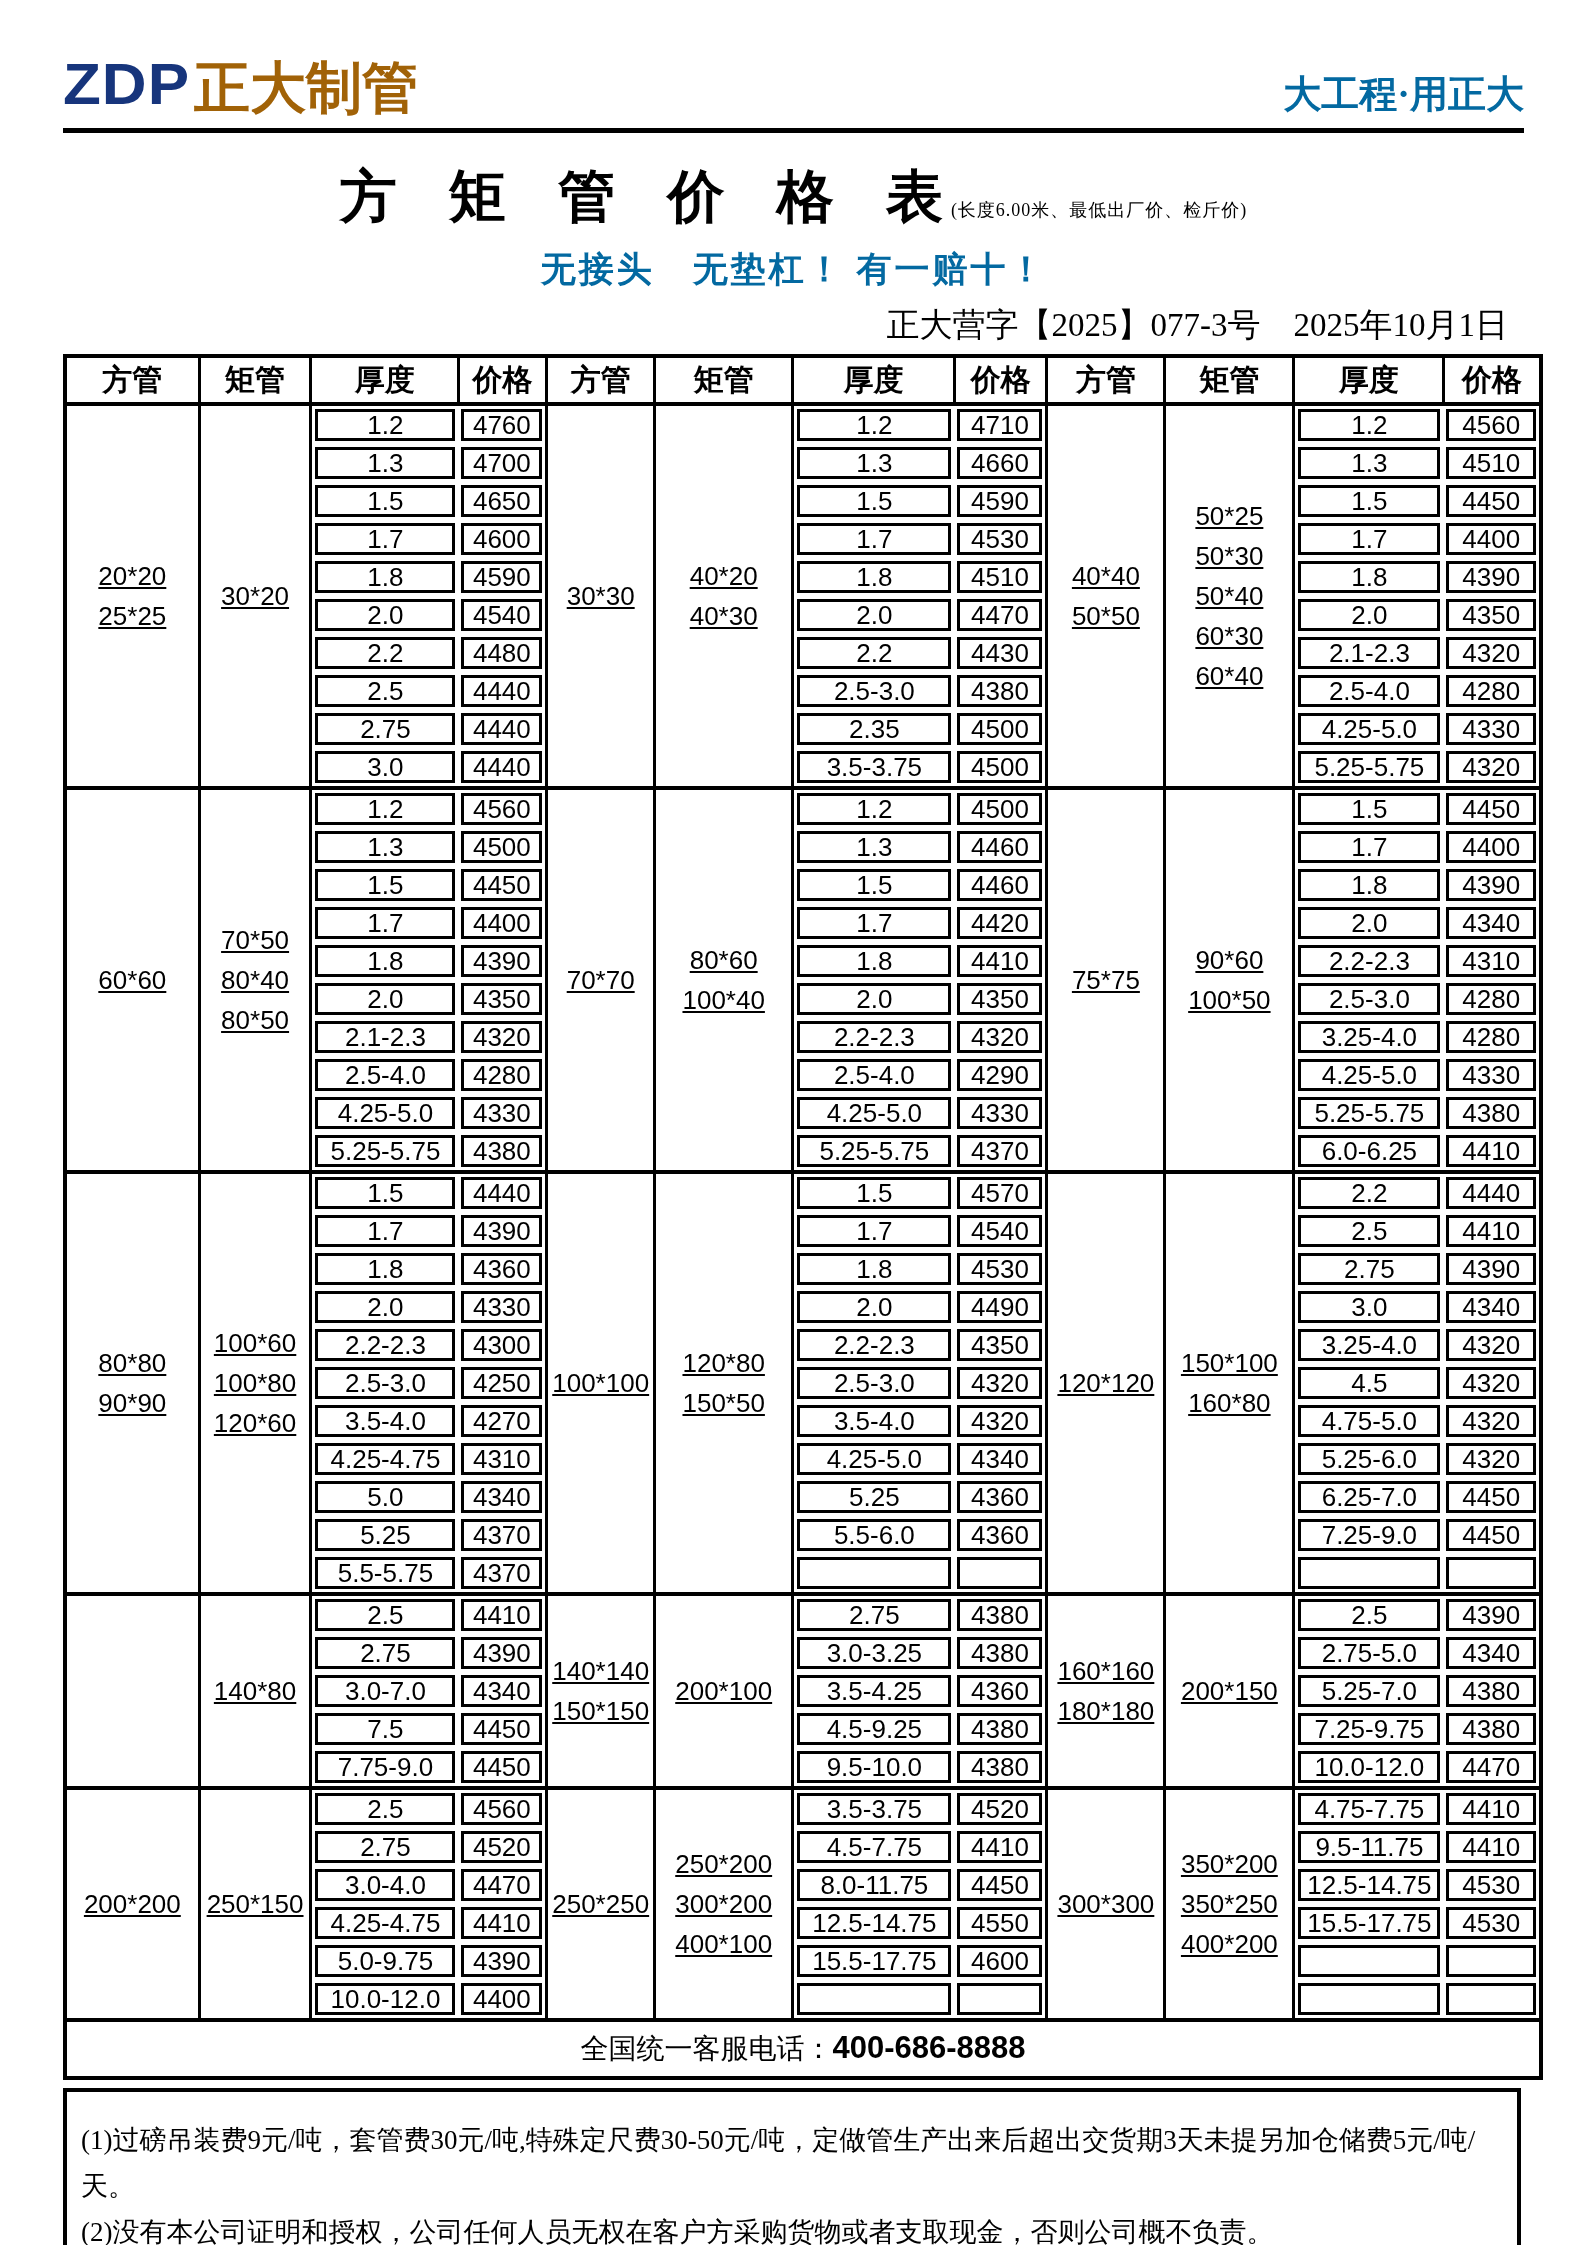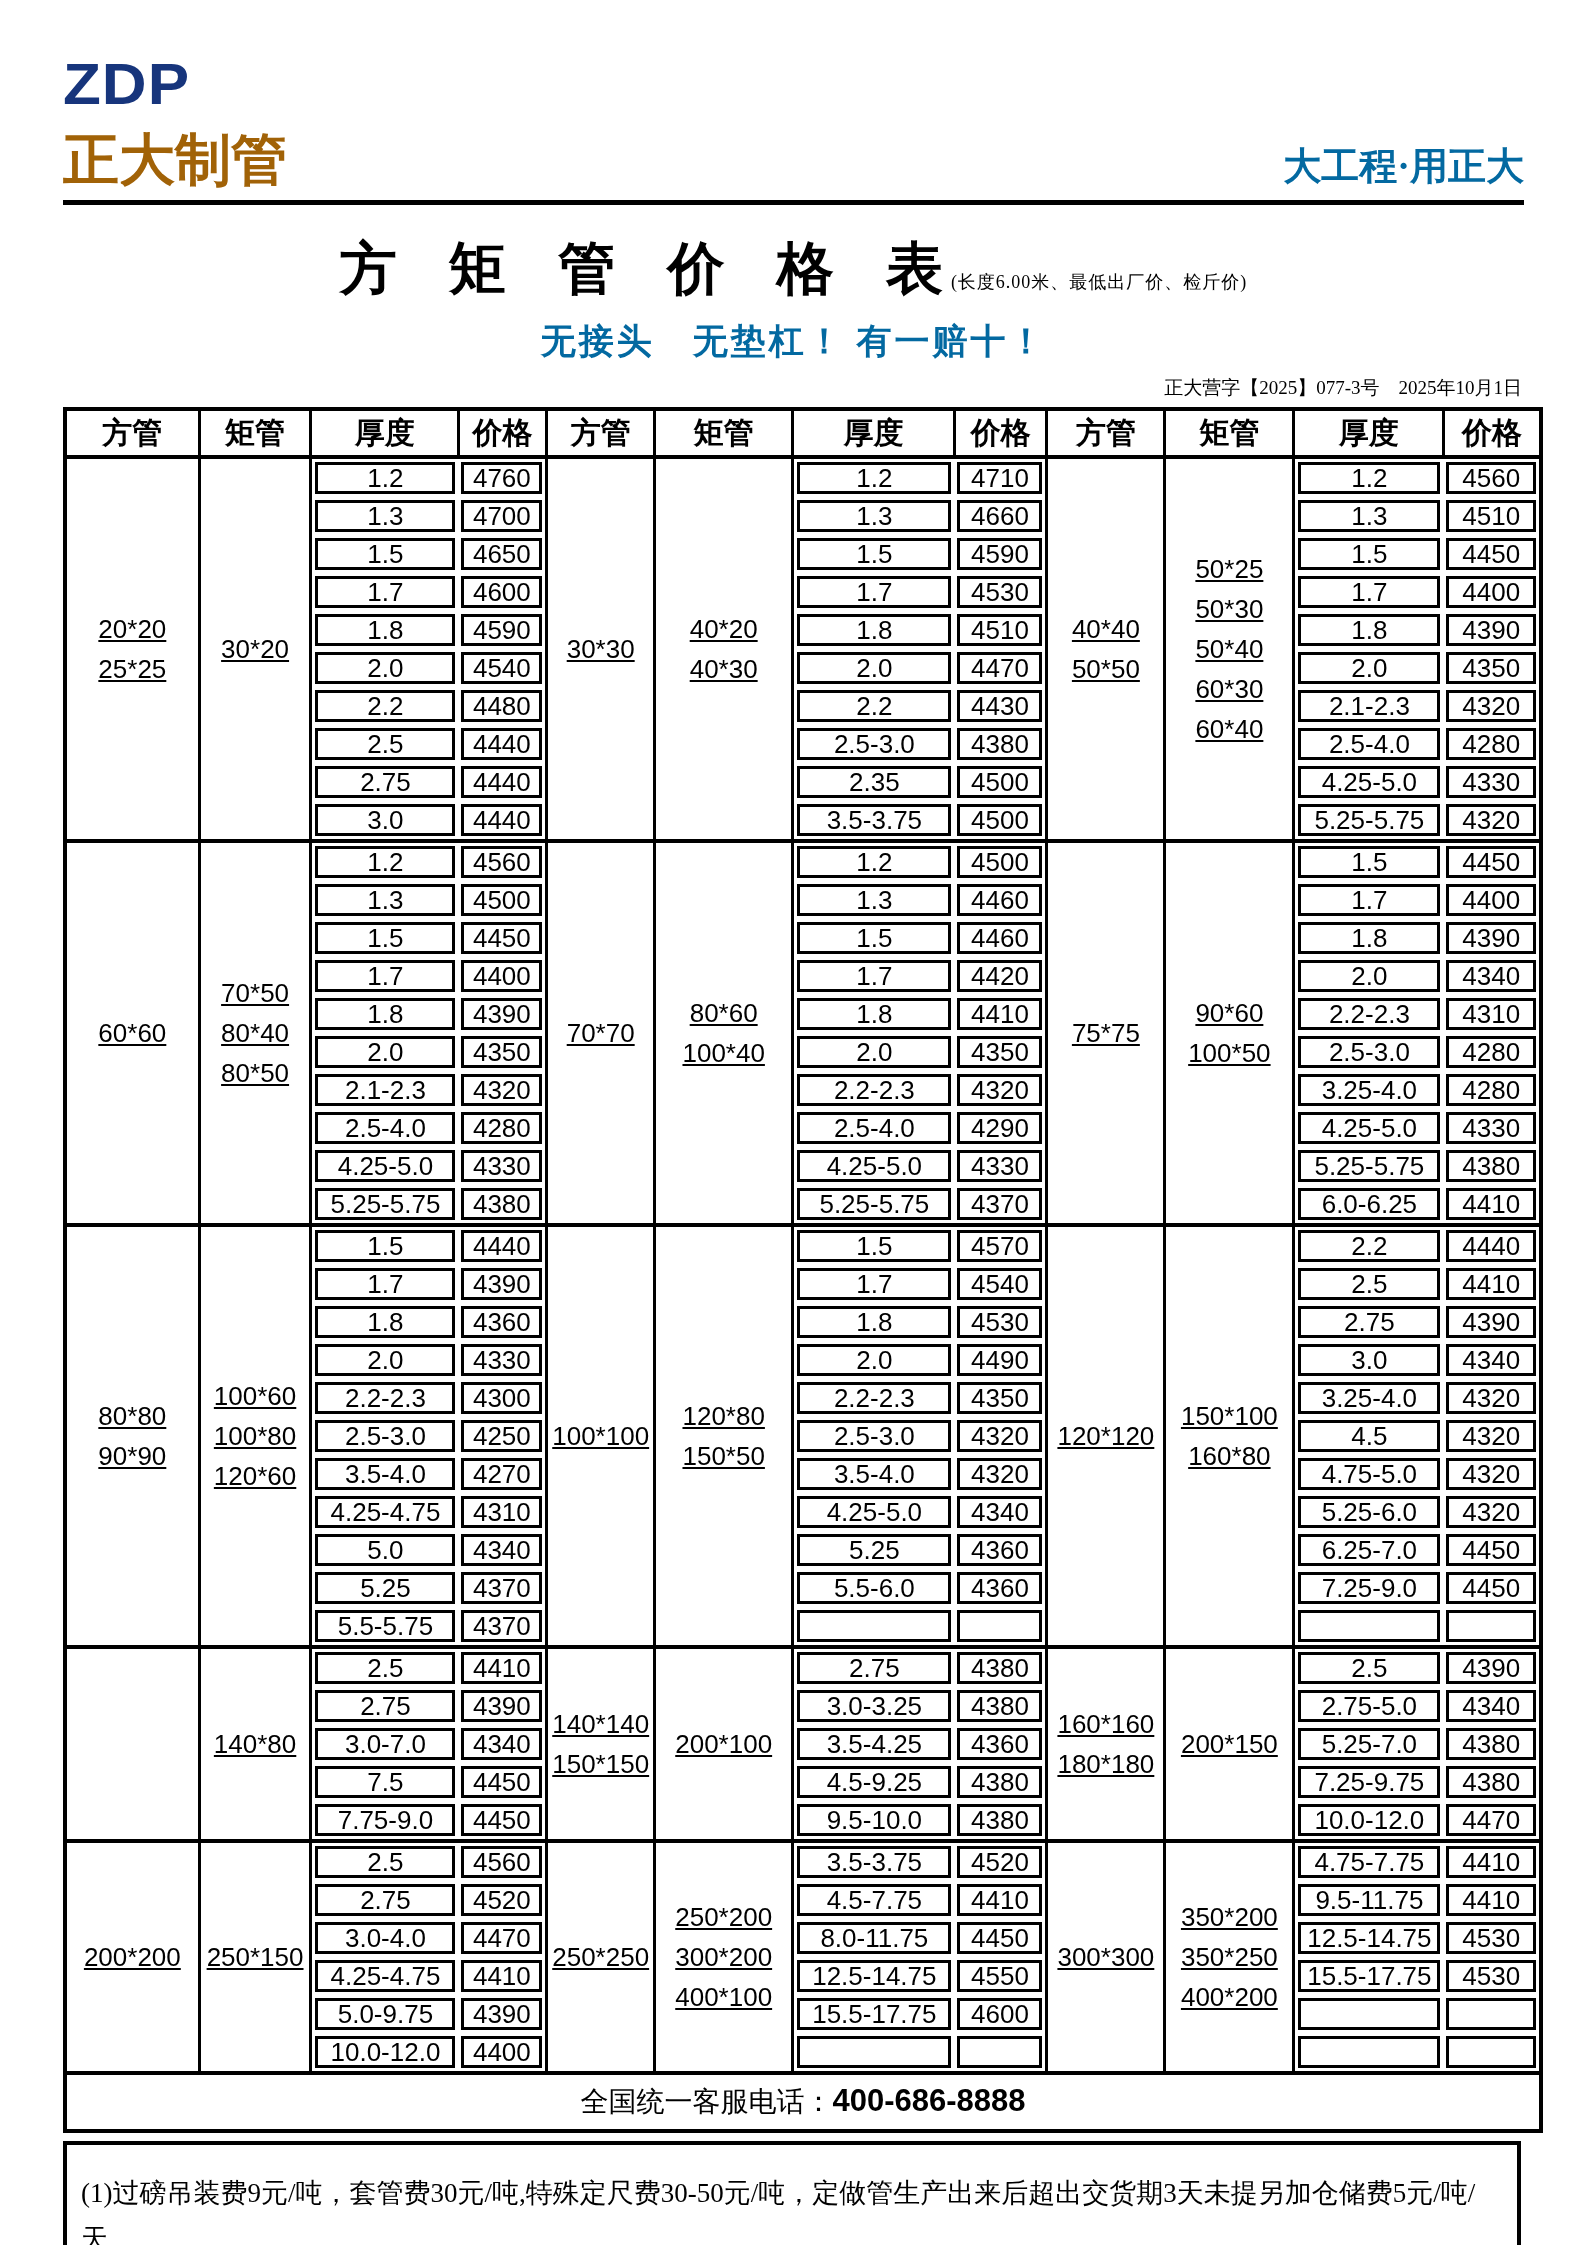--- a/index.html
+++ b/index.html
@@ -2,32 +2,32 @@
 <html><head>
 <meta charset="utf-8">
 <style>
   html,body{margin:0;padding:0;background:#ffffff;}
   body{width:1587px;height:2245px;font-family:"Liberation Serif",serif;color:#000;}
   .page{padding:54px 63px 0 63px;}
 
   
   .brandbar{display:flex;justify-content:space-between;align-items:flex-end;
             padding-bottom:12px;border-bottom:5px solid #000;}
-  .logo{display:flex;align-items:flex-start;gap:16px;flex-direction:column;}
+  .logo{display:flex;align-items:flex-end;gap:4px;}
   .logo-zdp{font-family:"Liberation Sans",sans-serif;font-weight:900;font-size:62px;
             letter-spacing:1px;line-height:1;transform:scaleY(.92);}
   .logo-name{font-weight:700;font-size:56px;line-height:1;font-family:"Liberation Serif",serif;}
   .slogan{font-weight:700;font-size:38px;line-height:1.1;}
 
   
   .title-row{text-align:center;margin-top:26px;white-space:nowrap;}
   .title{font-size:57px;font-weight:700;letter-spacing:8px;word-spacing:22px;}
   .title-note{font-size:18px;font-weight:400;letter-spacing:1px;}
   .promise{text-align:center;font-size:35px;font-weight:700;margin-top:10px;letter-spacing:3px;}
-  .docno{text-align:right;font-size:19px;margin:10px 2px 6px 0;}
+  .docno{text-align:right;font-size:33px;margin:10px 16px 6px 0;}
 
   
   table.price{border-collapse:collapse;table-layout:fixed;width:1480px;border:4px solid #000;}
   th{border:3px solid #000;font-family:"Liberation Serif",serif;font-weight:700;
      font-size:30px;height:44px;padding:0;}
   td.mc{border:3px solid #000;text-align:center;vertical-align:middle;
         font-family:"Liberation Sans",sans-serif;font-size:26px;line-height:40px;padding:0;text-decoration:underline;}
   td.bc{padding:0;height:38px;border:none;}
   .ibox{margin:3px 3px;height:32px;border:3px solid #000;box-sizing:border-box;
         display:flex;align-items:center;justify-content:center;

